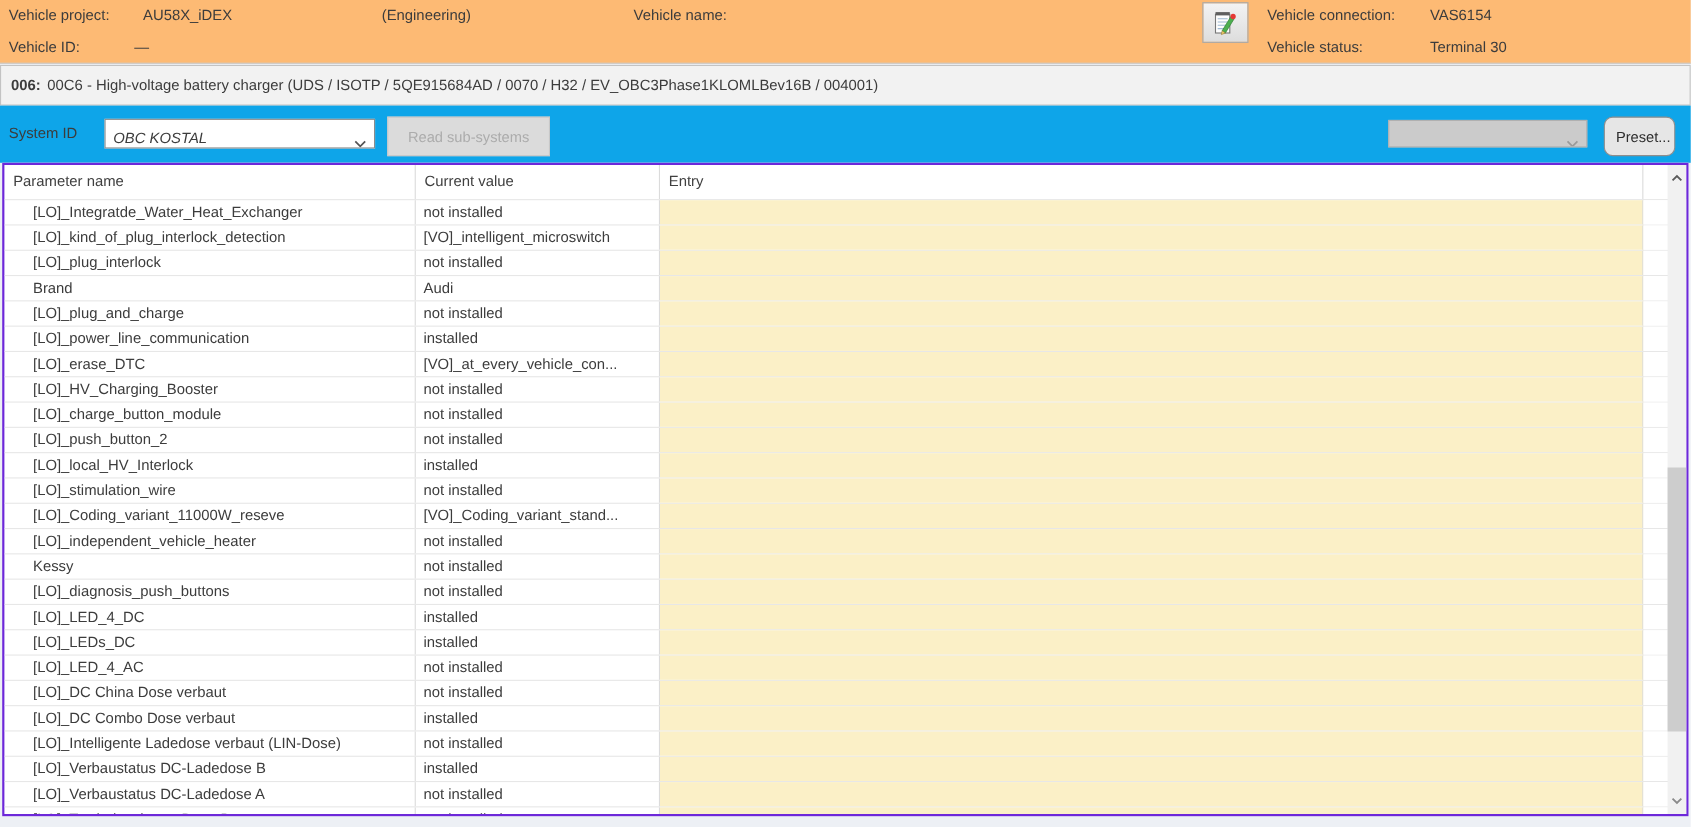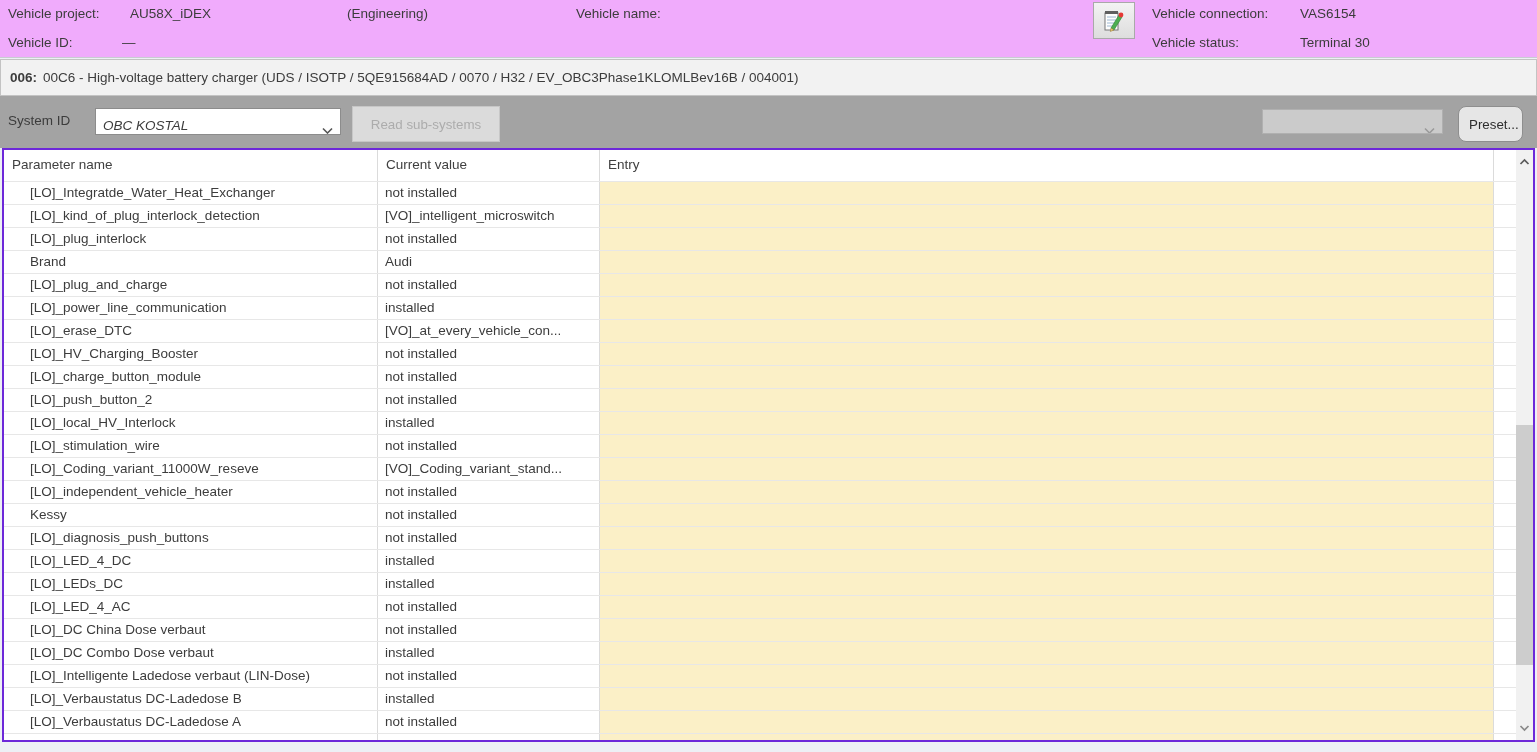--- a/index.html
+++ b/index.html
@@ -11,21 +11,21 @@
     overflow:hidden;
     position:relative;
     color:#3C3C3C;
     font-size:13.5px;
   }
   .abs { position:absolute; white-space:nowrap; }
 
   
   .top-header {
     position:absolute; left:0; top:0; width:1537px; height:58px;
-    background:#f0abfc; border-bottom:1px solid #C9CDD2;
+    background:#fdba74; border-bottom:1px solid #C9CDD2;
   }
   .icon-btn {
     position:absolute; left:1093px; top:2px; width:42px; height:37px;
     background:linear-gradient(#F3F3F3,#DDDDDD);
     border:1px solid #A9A9A9;
     display:flex; align-items:center; justify-content:center;
     cursor:default;
   }
 
   
@@ -33,21 +33,21 @@
     position:absolute; left:0; top:59px; width:1537px; height:37px;
     background:#F2F2F2; border:1px solid #C3C3C3;
     line-height:35px; padding-left:9px;
   }
   .ecu-index { font-weight:bold; }
   .ecu-text { margin-left:6px; }
 
   
   .toolbar {
     position:absolute; left:0; top:96px; width:1537px; height:52px;
-    background:#a3a3a3;
+    background:#0ea5e9;
   }
   .combo {
     position:absolute; height:27px; background:#FFFFFF;
     border:1px solid #8C8C8C; padding:4px 24px 0 7px;
     line-height:25px; overflow:hidden;font-style:italic;
   }
   .combo .chev { position:absolute; right:7px; top:9px; }
   .combo.disabled {
     background:#CBCBCB; border-color:#B0B0B0; color:#9A9A9A; height:25px;
   }

